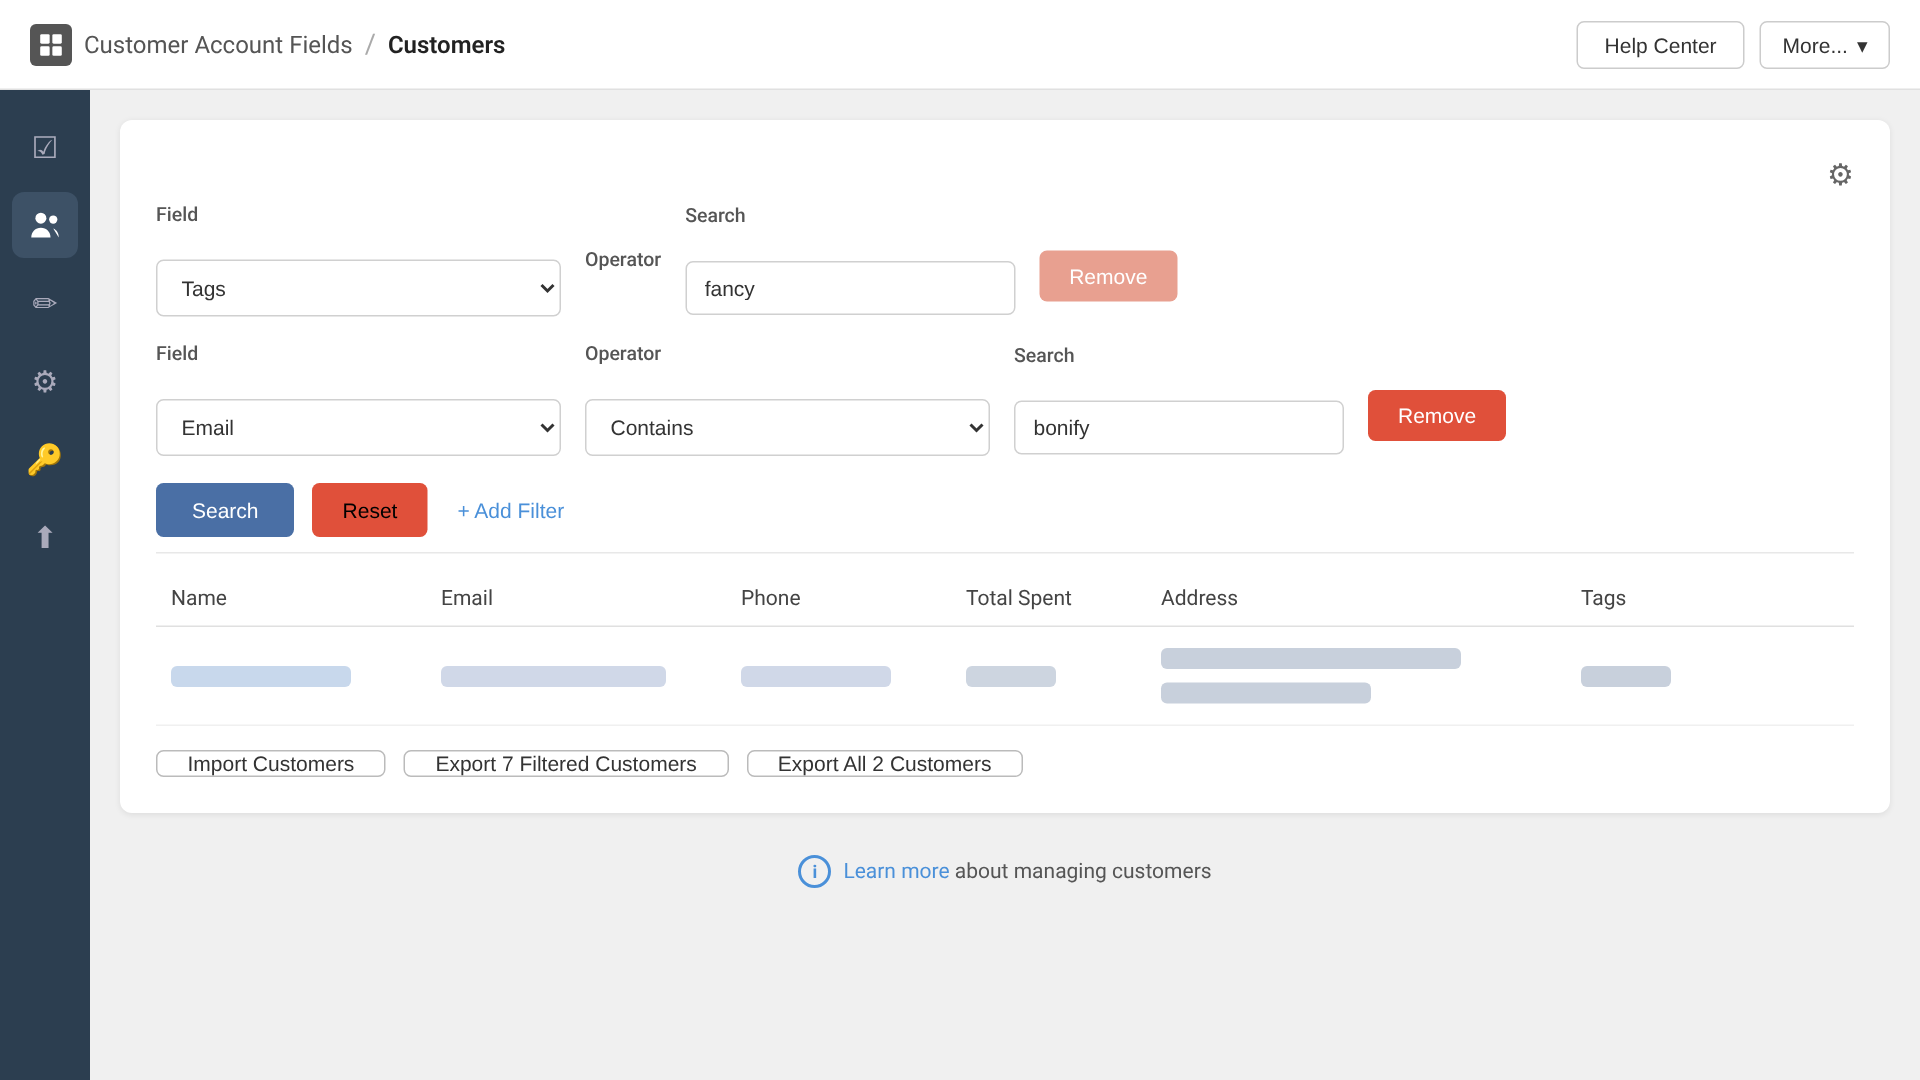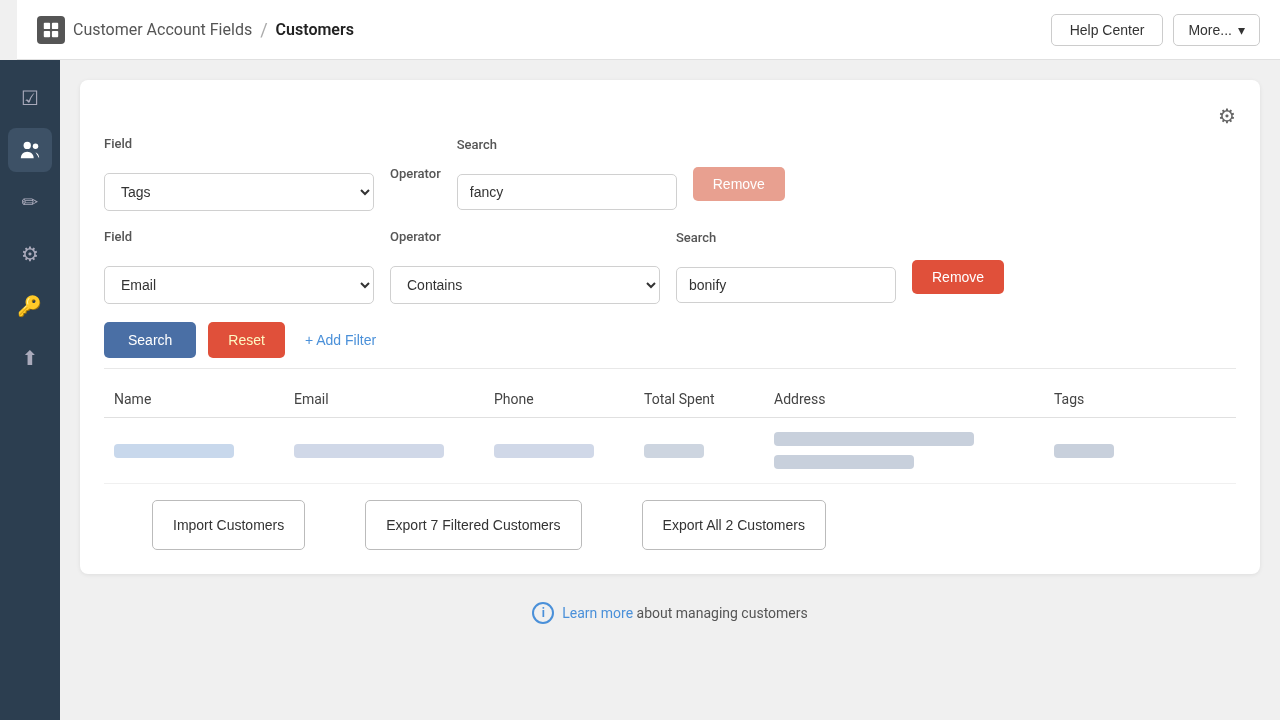--- a/index.html
+++ b/index.html
@@ -16,21 +16,20 @@
     
     .header {
       background: #fff;
       height: 60px;
       display: flex;
       align-items: center;
       padding: 11px 20px;
       border-bottom: 1px solid #e0e0e0;
       justify-content: space-between;
       flex-shrink: 0;
-      margin-left: 17px;
     }
     .header-left {
       display: flex;
       align-items: center;
       gap: 8px;
     }
     .header-logo {
       width: 28px;
       height: 28px;
       background: #555;
@@ -209,21 +208,21 @@
       color: #fff;
       font-size: 14px;
       cursor: pointer;
       font-weight: 500;
     }
     .btn-reset {
       padding: 10px 20px;
       background: #e0503a;
       border: none;
       border-radius: 5px;
-      color: #fef9c3;
+      color: #000000;
       font-size: 14px;
       cursor: pointer;
       font-weight: 500;
     }
     .btn-add-filter {
       background: none;
       border: none;
       color: #4a90d9;
       font-size: 14px;
       cursor: pointer;
@@ -267,28 +266,27 @@
     .cell-blur.lg { width: 160px; background: #dce5f0; }
     .cell-blur-stack { display: flex; flex-direction: column; gap: 5px; }
 
     
     .bottom-row {
       display: flex;
       gap: 12px;
       margin-top: 16px;
     }
     .btn-outline {
-      padding: 16px 20px;
+      padding: 0 20px;
       background: #fff;
       border: 1.5px solid #bbb;
       border-radius: 5px;
       color: #333;
       font-size: 14px;
       cursor: pointer;
-      margin-left: 48px;
     }
 
     
     .footer-info {
       display: flex;
       justify-content: center;
       align-items: center;
       gap: 8px;
       color: #555;
       font-size: 14px;

